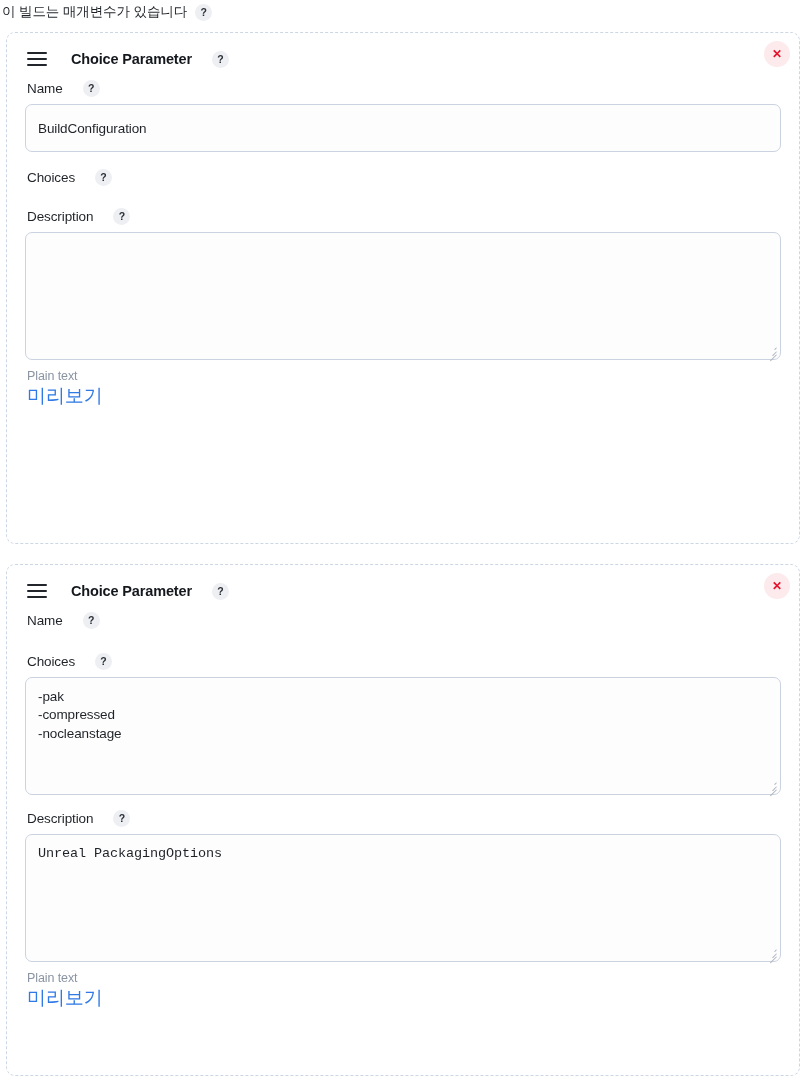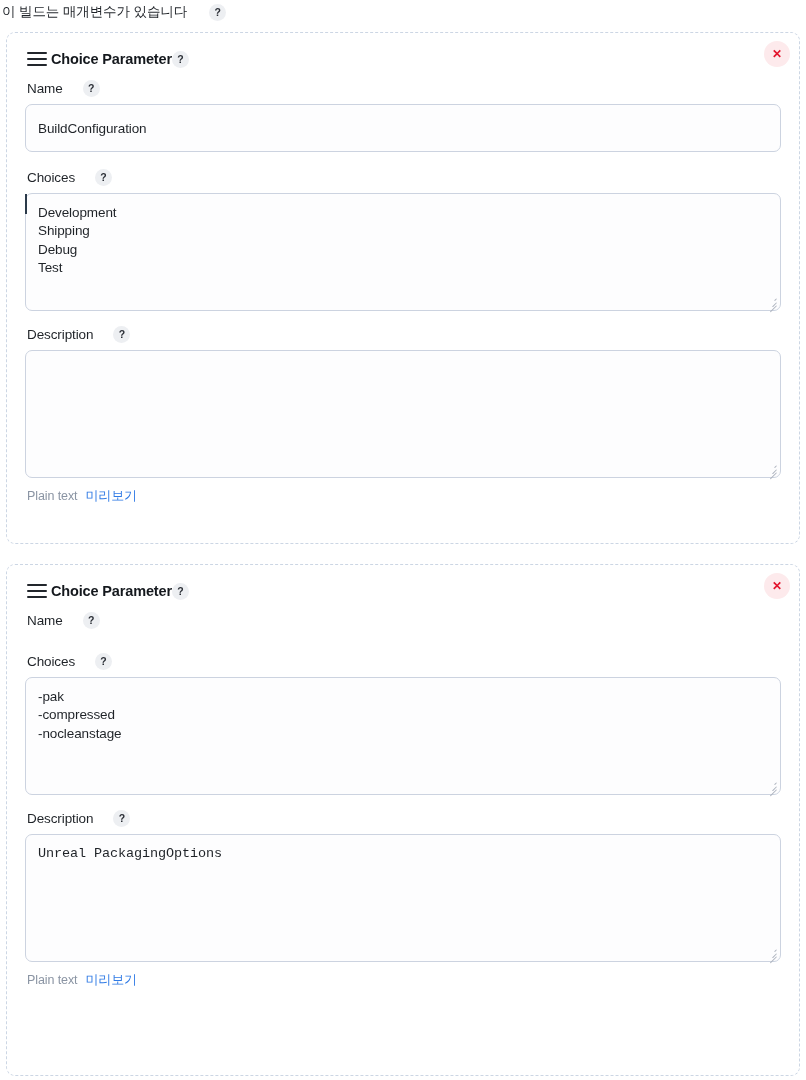--- a/index.html
+++ b/index.html
@@ -13,21 +13,21 @@
     font-family: "Liberation Sans", "DejaVu Sans", sans-serif;
     color: #1f2328;
     overflow: hidden;
     position: relative;
   }
 
   
   .page-header {
     display: flex;
     align-items: center;
-    gap: 22px;
+    gap: 8px;
     padding: 0 0 0 2px;
     height: 22px;
     margin-top: 1px;
   }
   .page-header-text {
     font-size: 13.5px;
     color: #1f2328;
     letter-spacing: -0.1px;
     white-space: nowrap;
   }
@@ -59,21 +59,21 @@
     box-sizing: border-box;
     padding: 14px 18px 8px 18px;
     margin: 0 6px 0 6px;
   }
   #card-0 { margin-top: 9px; height: 512px; }
   #card-1 { margin-top: 20px; height: 512px; }
 
   .card-title-row {
     display: flex;
     align-items: center;
-    gap: 0;
+    gap: 20px;
     height: 24px;
     margin: 0 0 8px 2px;
   }
   .drag-handle {
     width: 20px;
     height: 14px;
     display: inline-flex;
     flex-direction: column;
     justify-content: space-between;
     cursor: grab;
@@ -189,31 +189,31 @@
     background: #2b3a4a;
   }
 
   .spacer-16 { height: 16px; }
   .spacer-14 { height: 14px; }
 
   
   .card-footer {
     display: flex;
     align-items: baseline;
-    gap: 8px;
     margin: 9px 0 0 2px;
     height: 18px;
+    flex-direction: column;
   }
   .plain-text-label {
     font-size: 12.5px;
     color: #8a94a3;
     letter-spacing: -0.1px;
   }
   .preview-link {
-    font-size: 13px;
+    font-size: 19px;
     color: #2f7ae5;
     text-decoration: none;
     cursor: pointer;
     letter-spacing: -0.1px;
   }
 </style>
 </head>
 <body>
 
 <div class="page-header">
@@ -239,32 +239,20 @@
     <span class="field-label">Name</span>
     <span class="help-bubble">?</span>
   </div>
   <input class="text-input" type="text" value="BuildConfiguration" style="">
 
   <div class="spacer-16"></div>
 
   <div class="field-label-row">
     <span class="field-label">Choices</span>
     <span class="help-bubble">?</span>
-  </div>
-  <div class="ta-wrap">
-    <span class="focus-caret"></span>
-    <textarea class="text-area ta-choices" style="">Development
-Shipping
-Debug
-Test</textarea>
-    <span class="resize-grip">
-      <i></i>
-        <i></i>
-        <i></i>
-    </span>
   </div>
 
   <div class="spacer-14"></div>
 
   <div class="field-label-row">
     <span class="field-label">Description</span>
     <span class="help-bubble">?</span>
   </div>
   <div class="ta-wrap">
     <textarea class="text-area ta-desc" style=""></textarea>

